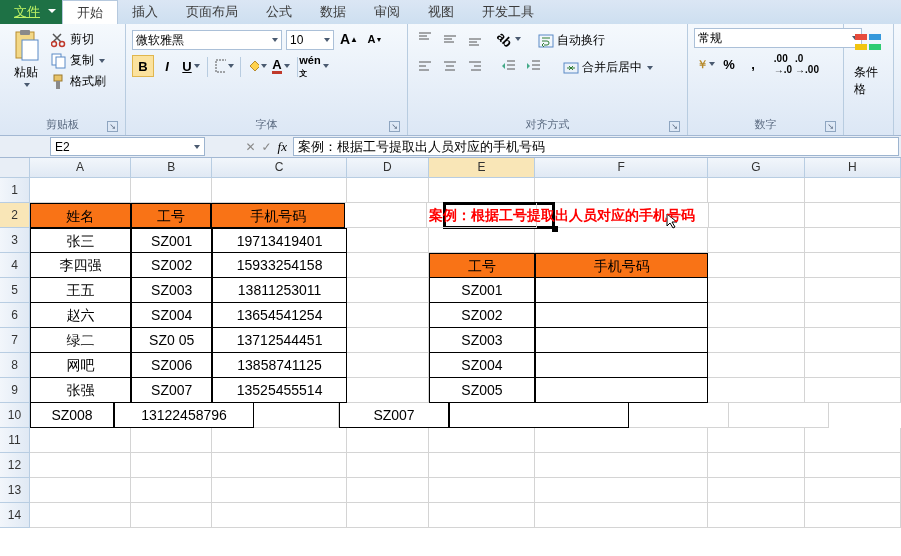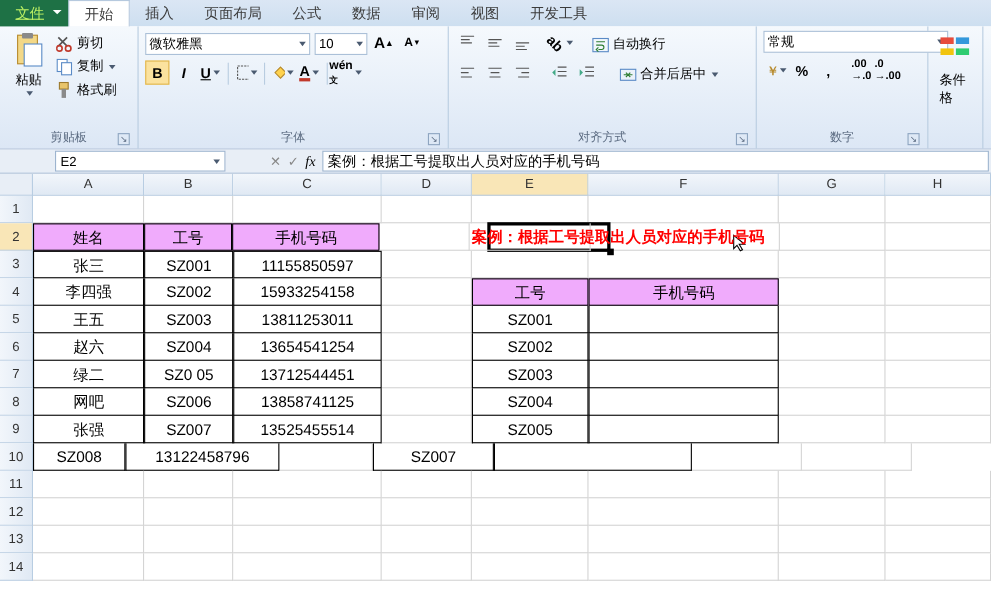--- a/index.html
+++ b/index.html
@@ -48,21 +48,21 @@
 .rowhdrs { position: absolute; left: 0; top: 20px; width: 30px; }
 .rowh { height: 25px; background: linear-gradient(90deg,#f2f6fb,#e0e9f4); border-right: 1px solid #b8cde2; border-bottom: 1px solid #b8cde2; text-align: center; font-size: 12px; line-height: 25px; color: #333; }
 .rowh.sel { background: #f9e6b7; }
 .cells { position: absolute; left: 30px; top: 20px; right: 0; bottom: 0; }
 .cellrow { display: flex; height: 25px; }
 .cell { border-right: 1px solid #d4d4d4; border-bottom: 1px solid #d4d4d4; font-size: 14px; line-height: 24px; text-align: center; overflow: visible; white-space: nowrap; }
 
 
 .cA{width:105px}.cB{width:84px}.cC{width:140px}.cD{width:85px}.cE{width:110px}.cF{width:180px}.cG{width:100px}.cH{width:100px}
 .bT{border-top:1px solid #000}.bB{border-bottom:1px solid #000}.bL{border-left:1px solid #000}.bR{border-right:1px solid #000}
-.yellow{background:#f0abfc}
+.yellow{background:#f97316}
 .casecell{color:#ff0000;font-weight:bold;font-size:14px;text-align:left;padding-left:2px}
 .sel-outline{position:absolute;border:3px solid #000;pointer-events:none;}
 .sel-handle{position:absolute;width:6px;height:6px;background:#000;pointer-events:none}
 .cursor-arrow{position:absolute;pointer-events:none}
 </style>
 </head>
 <body>
 
 <div class="tabbar">
   <div class="tab file">文件</div>
@@ -354,21 +354,21 @@
         <div class="cell cC yellow bT bB bL bR">手机号码</div>
         <div class="cell cD"></div>
         <div class="cell cE casecell" style="position: relative; z-index: 2;">案例：根据工号提取出人员对应的手机号码</div>
         <div class="cell cF"></div>
         <div class="cell cG"></div>
         <div class="cell cH"></div>
       </div>
       <div class="cellrow">
         <div class="cell cA bL bR bB bT">张三</div>
         <div class="cell cB bL bR bB bT">SZ001</div>
-        <div class="cell cC bL bR bB bT">11155850597</div>
+        <div class="cell cC bL bR bB bT">19713419401</div>
         <div class="cell cD"></div>
         <div class="cell cE"></div>
         <div class="cell cF"></div>
         <div class="cell cG"></div>
         <div class="cell cH"></div>
       </div>
       <div class="cellrow">
         <div class="cell cA bL bR bB">李四强</div>
         <div class="cell cB bL bR bB">SZ002</div>
         <div class="cell cC bL bR bB">15933254158</div>

